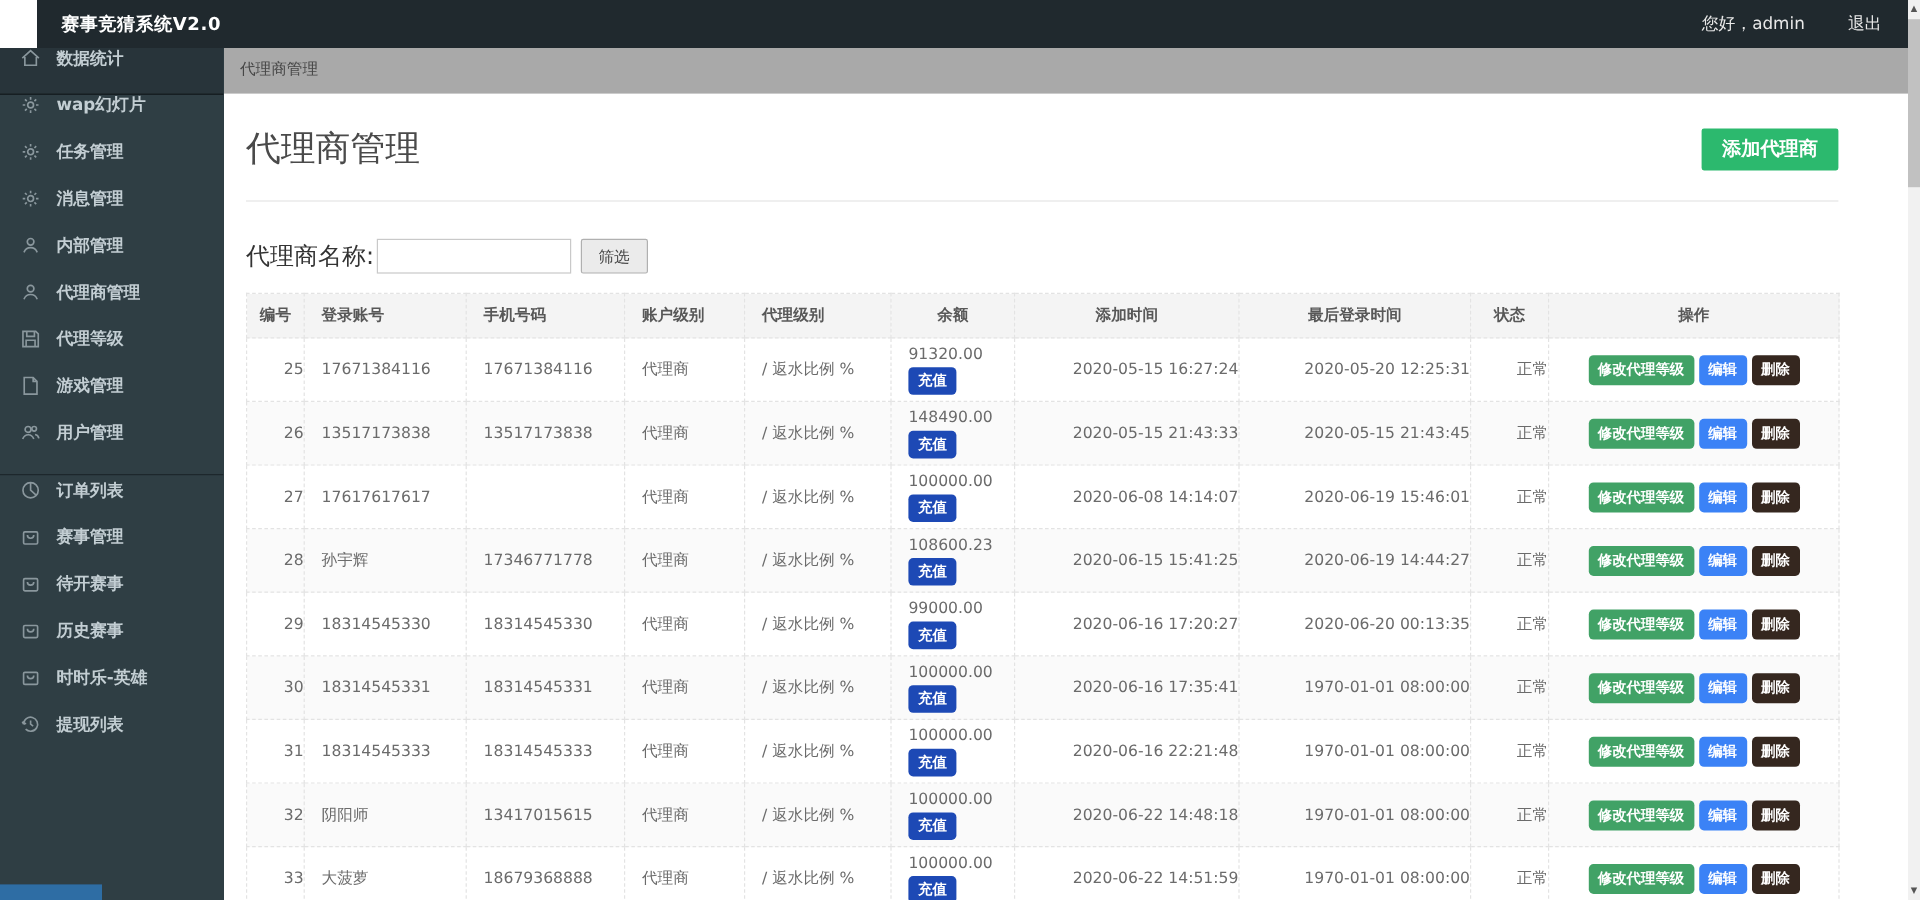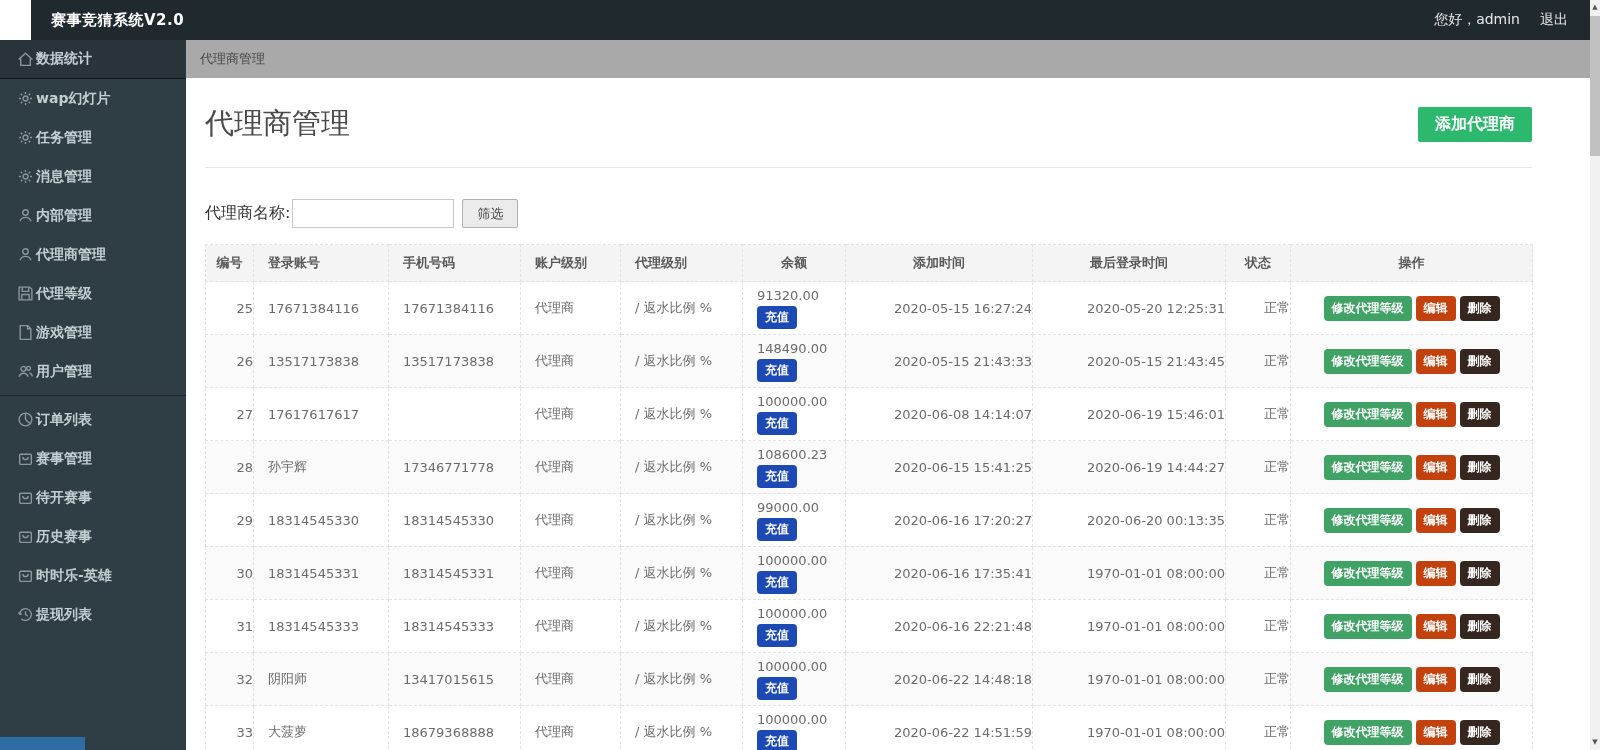--- a/index.html
+++ b/index.html
@@ -3,47 +3,47 @@
 <meta charset="utf-8">
 <style>
   * { margin:0; padding:0; box-sizing:border-box; }
   html,body { width:1600px; height:750px; overflow:hidden;
     font-family:"DejaVu Sans","Liberation Sans",sans-serif; background:#fff; }
 
   
   .topbar { position:fixed; top:0; left:0; right:10px; height:40px; background:#20292e;
     display:flex; justify-content:space-between; align-items:center; padding:0 22px 0 20px; z-index:30;margin-left:31px; }
   .app-title { color:#fff; font-size:15px; font-weight:bold; letter-spacing:.5px; }
-  .topbar-right { display:flex; align-items:center; gap:20px;text-align:center; }
+  .topbar-right { display:flex; align-items:center; gap:36px;text-align:center; }
   .topbar-right span { color:#e8e8e8; font-size:14px; }
   .logout { cursor:pointer; }
 
   
   .sidebar { position:fixed; top:40px; left:0; bottom:0; width:186px; background:#2f3e44; z-index:20; }
-  .side-item { height:39px; display:flex; align-items:center; gap:2px; padding:0 10px 0 17px;
+  .side-item { height:39px; display:flex; align-items:flex-start; gap:13px; padding:0 10px 0 17px;
     color:#c3ced3; font-size:14px; font-weight:bold; cursor:pointer; }
   .side-item.active { background:#28343a; border-bottom:1px solid #121a1d; }
   .side-item .icon { width:17px; height:17px; color:#8a979d; flex:0 0 17px; display:inline-flex; }
   .side-item .icon svg { width:100%; height:100%; }
   .side-divider { height:1px; background:#1d272c; margin:4px 0; }
 
   
   .main { position:absolute; top:40px; left:186px; right:10px; bottom:0; background:#fff; }
   .breadcrumb { height:38px; background:#a9a9a9; line-height:38px; padding-left:14px;
     font-size:13px; color:#474747; }
   .content { padding:0 58px 0 19px; }
   .page-header { display:flex; justify-content:space-between; align-items:center; margin-top:26px; }
   .page-title { font-size:29px; font-weight:500; color:#4a4a4a; }
   .btn-add { background:#2cb96e; color:#fff; border:none; border-radius:2px; cursor:pointer;
     font-size:16px; font-weight:bold; padding:7px 17px; font-family:inherit; }
   hr.sep { border:none; border-top:1px solid #e5e5e5; margin:23px 0 31px; }
 
   
   .filter-row { display:flex; align-items:center; margin-bottom:16px; }
-  .filter-label { font-size:16px; color:#333; }
+  .filter-label { font-size:20px; color:#333; }
   .filter-input { width:162px; height:29px; border:1px solid #c9c9c9; margin-left:2px; padding:0 6px;
     font-size:13px; font-family:inherit; }
   .btn-filter { margin-left:8px; height:29px; padding:0 14px; background:#ebebeb;
     border:1px solid #b0b0b0; border-radius:2px; font-size:13px; color:#444; cursor:pointer; font-family:inherit; }
 
   
   table { width:100%; border-collapse:collapse; table-layout:fixed; font-size:13px; color:#6b6b6b; }
   th, td { border:1px dashed #e3e3e3; }
   thead th { background:#f4f4f4; height:37px; font-weight:bold; color:#585858; }
   th.a-left { text-align:left; padding-left:14px; }
@@ -51,21 +51,21 @@
   tr.striped td { background:#fafafa; }
   .c-center { text-align:right; }
   .c-left { text-align:left; padding-left:14px; }
   .c-balance { padding-left:14px; vertical-align:middle; }
   .c-balance .bal { display:block; line-height:17px; }
   .c-actions { text-align:center; white-space:nowrap; }
   .btn-sm { border:none; border-radius:4px; color:#fff; font-size:12px; font-weight:bold;
     padding:4px 8px; cursor:pointer; font-family:inherit; }
   .btn-recharge { background:#1d49b5; margin-top:2px; padding:3px 8px; }
   .btn-modify { background:#41a266; margin-right:4px; }
-  .btn-edit { background:#c2410c; margin-right:4px; }
+  .btn-edit { background:#3b82f6; margin-right:4px; }
   .btn-delete { background:#35271f; }
 
   
   .scrollbar { position:fixed; top:0; right:0; bottom:0; width:10px; background:#f1f1f1; z-index:40; }
   .sb-arrow { position:absolute; left:0; width:10px; height:15px; color:#555; font-size:7px;
     text-align:center; line-height:15px; cursor:pointer; }
   .sb-arrow.up { top:0; }
   .sb-arrow.down { bottom:0; }
   .sb-thumb { position:absolute; top:16px; left:0; width:10px; height:140px; background:#c1c1c1; cursor:pointer; }
 

